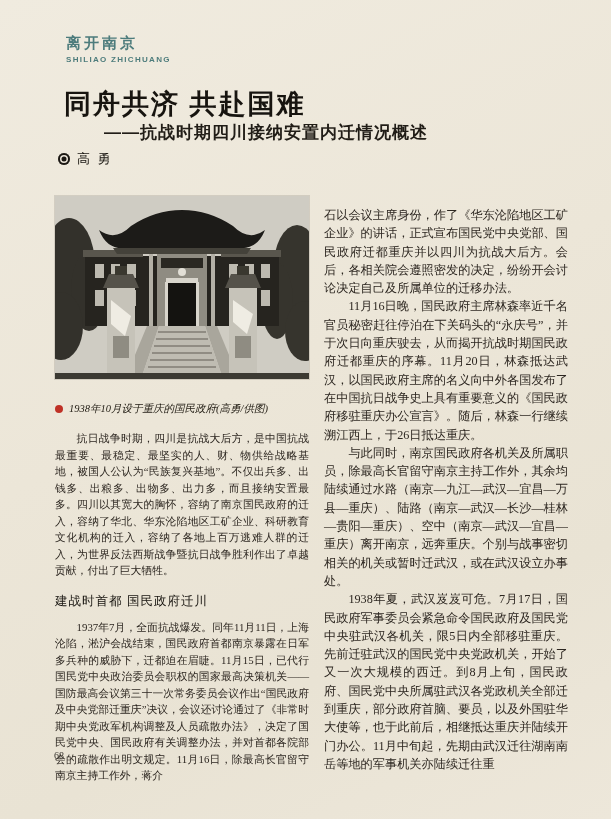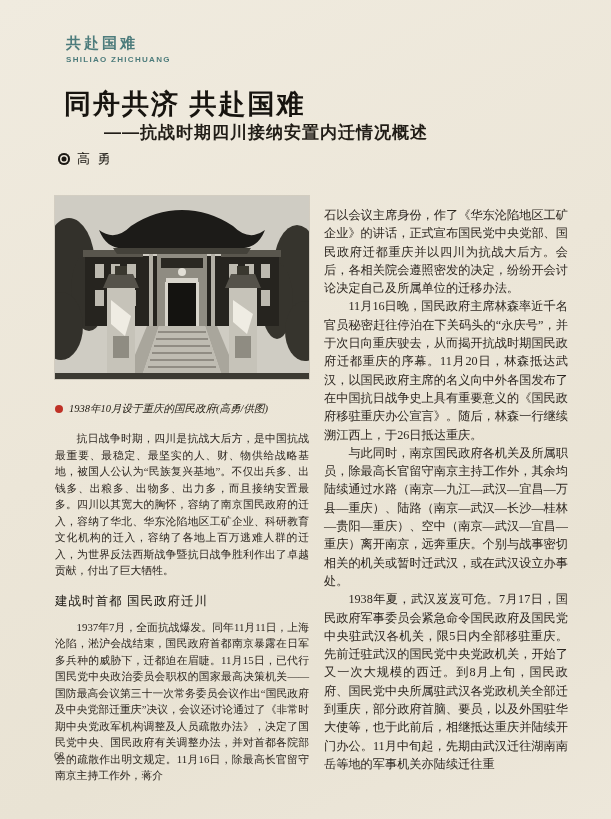--- a/index.html
+++ b/index.html
@@ -49,21 +49,21 @@
     font-weight:normal;font-size:12.5px;color:#17140f;margin:14px 0 9px;letter-spacing:1px;}
   .col-right p{margin:0;}
   .page-number{position:absolute;left:54px;top:750px;font-size:10px;color:#34302a;}
 </style>
 </head>
 <body>
 
 <div class="sheet">
 
   <div class="masthead">
-    <div class="masthead-title">共赴国难</div>
+    <div class="masthead-title">离开南京</div>
     <div class="masthead-sub">SHILIAO ZHICHUANG</div>
   </div>
 
   <h1 class="article-title" style="margin:0;">同舟共济 共赴国难</h1>
   <div class="article-subtitle">——抗战时期四川接纳安置内迁情况概述</div>
   <div class="author-line">
     <span class="author-bullet"></span>
     <span>高 勇</span>
   </div>
 

